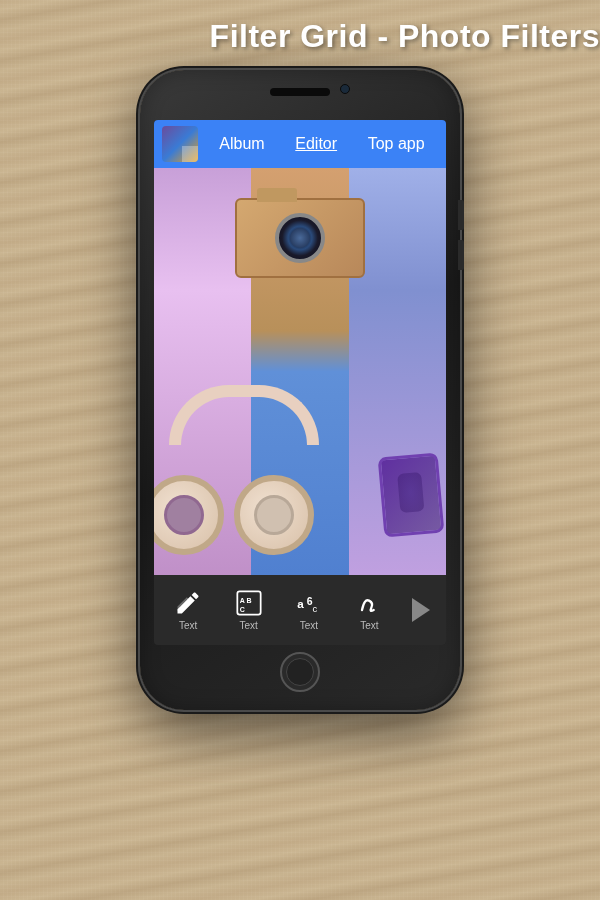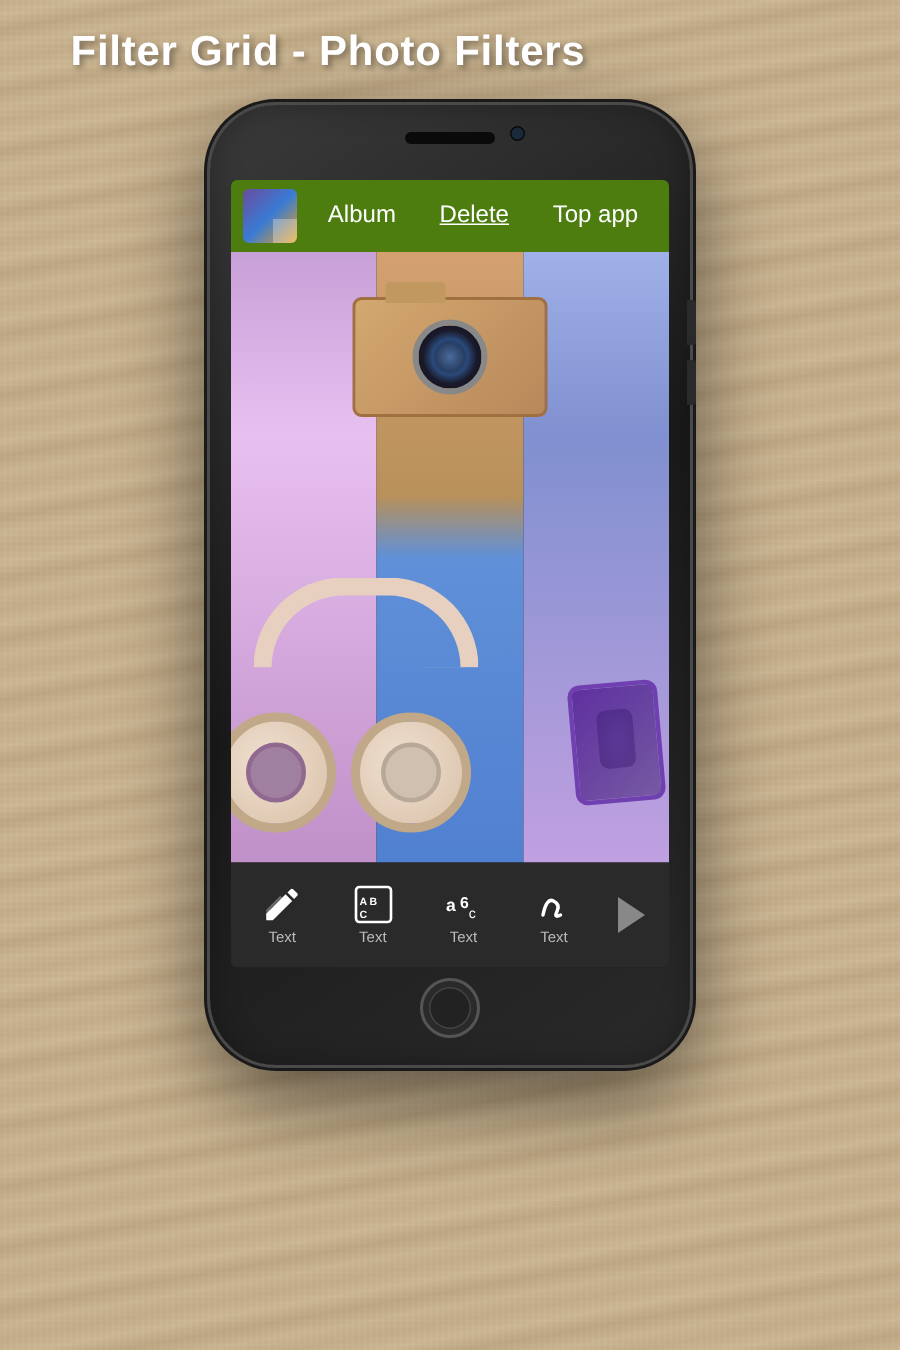--- a/index.html
+++ b/index.html
@@ -28,28 +28,27 @@
           rgba(200,160,100,0.2) 30px,
           rgba(180,140,90,0.3) 40px
         );
     }
 
     .page-title {
       position: absolute;
       top: 18px;
       left: 0;
       right: 0;
-      text-align: left;
-      font-size: 28px;
+      text-align: right;
+      font-size: 32px;
       font-weight: 900;
       color: white;
       text-shadow: 2px 2px 4px rgba(0,0,0,0.4);
       letter-spacing: 0.5px;
       z-index: 10;
-      margin-left: 47px;
     }
 
     .phone-wrapper {
       position: absolute;
       top: 70px;
       left: 50%;
       transform: translateX(-50%);
       width: 320px;
       height: 640px;
     }
@@ -99,21 +98,21 @@
       background: #222;
       border-radius: 4px;
       overflow: hidden;
       z-index: 10;
     }
 
     
     .nav-bar {
       display: flex;
       align-items: center;
-      background: #4d7c0f;
+      background: #3b82f6;
       height: 48px;
       padding: 0 8px;
     }
 
     .nav-album-thumb {
       width: 36px;
       height: 36px;
       border-radius: 4px;
       background: linear-gradient(135deg, #6a4c9c, #3a7bd5, #e8a020);
       margin-right: 8px;
@@ -482,21 +481,21 @@
     <div class="phone-screen">
       <div class="screen-content">
 
         <div class="nav-bar">
           <div class="nav-album-thumb"></div>
           <div class="nav-tabs">
             <div class="nav-tab">
               <span>Album</span>
             </div>
             <div class="nav-tab active">
-              <span>Delete</span>
+              <span>Editor</span>
             </div>
             <div class="nav-tab">
               <span>Top app</span>
             </div>
           </div>
         </div>
 
 
         <div class="photo-area">
           <div class="photo-grid">

